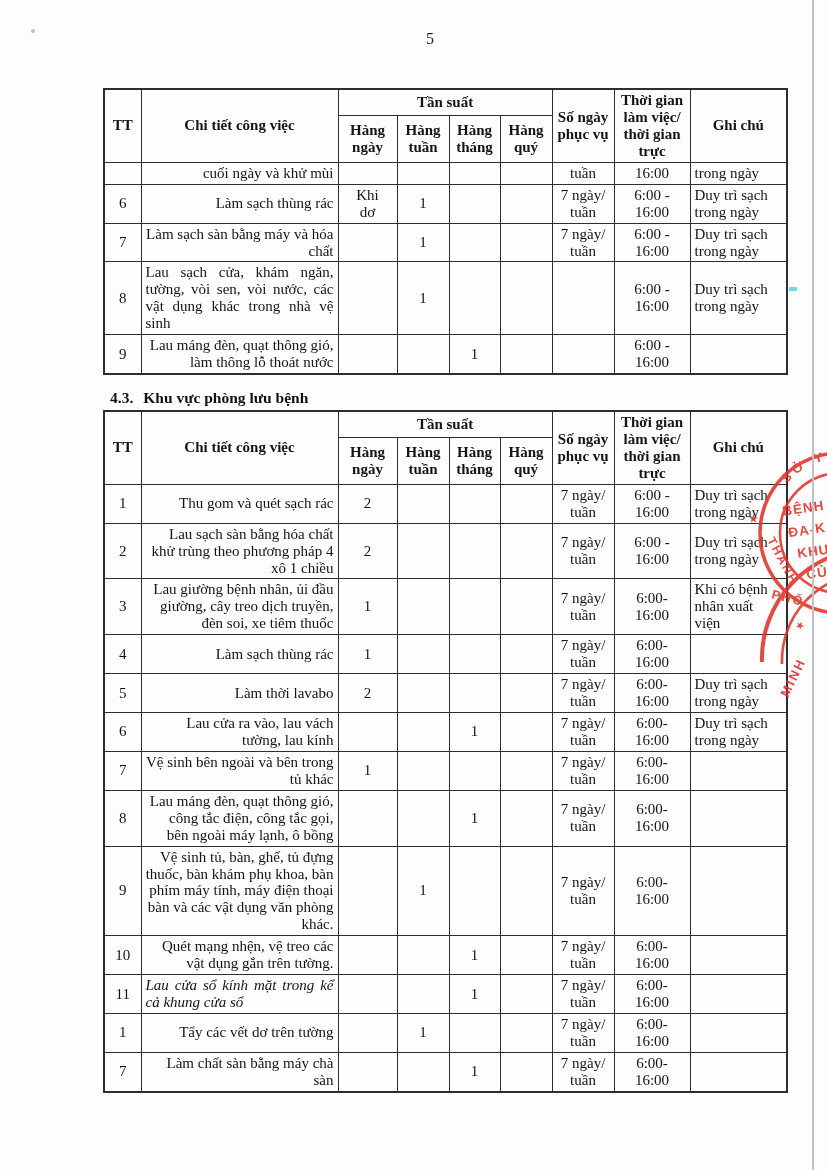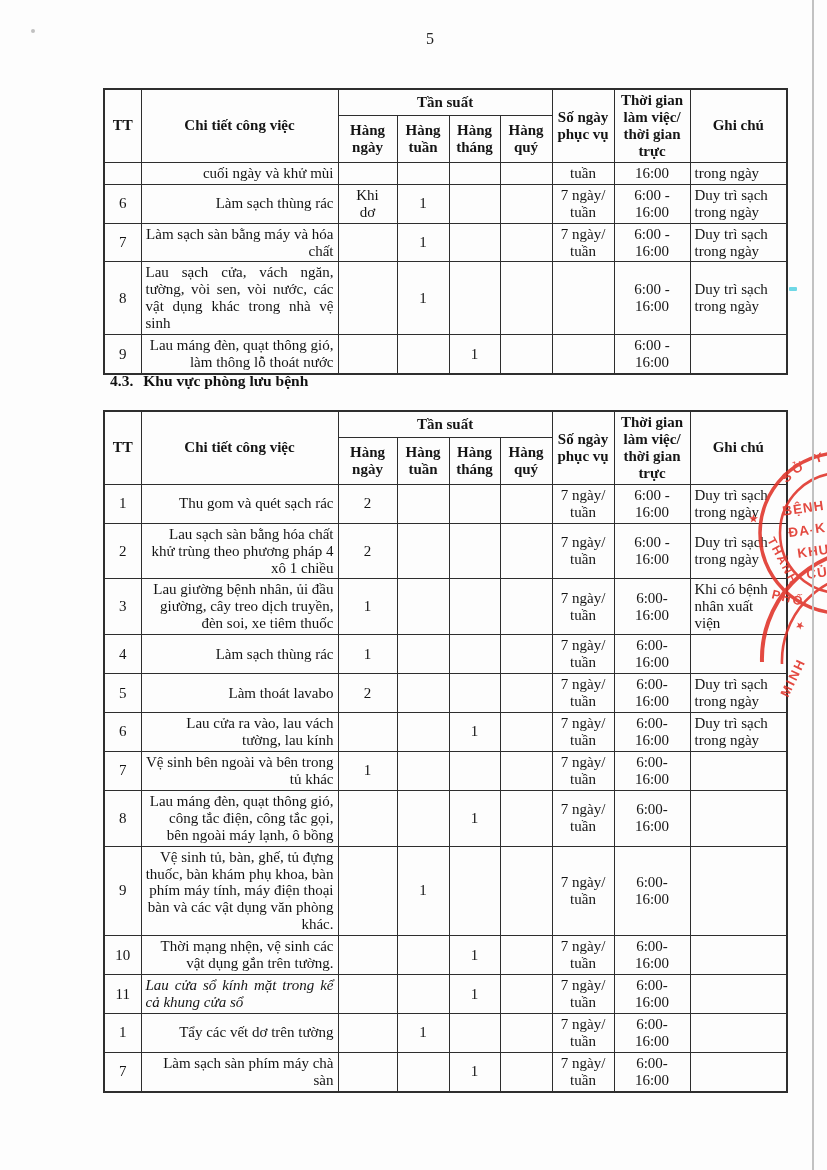--- a/index.html
+++ b/index.html
@@ -33,21 +33,21 @@
   #table2{top:410px;}
   td.col-tt{text-align:center;}
   td.col-task{text-align:right;}
   td.col-daily,td.col-weekly,td.col-monthly,td.col-quarterly{text-align:center;}
   td.col-days,td.col-time{text-align:center;}
   td.col-note{text-align:left;}
   
   #table1 tbody tr:nth-child(4) td.col-task{text-align:justify;}
   #table2 tbody tr:nth-child(11) td.col-task{text-align:justify;font-style:italic;}
   .section-heading{
-    position:absolute;left:110px;top:372px;
+    position:absolute;left:110px;top:389px;
     font-size:15.5px;font-weight:bold;color:#111;
   }
   .section-heading .num{margin-right:10px;}
   
   .scan-edge{
     position:absolute;left:812px;top:0;width:2px;height:1170px;
     background:#c2c2c2;
   }
   .cyan-tick{
     position:absolute;left:789px;top:287px;width:8px;height:4px;
@@ -142,21 +142,21 @@
           <td class="col-quarterly"></td>
           <td class="col-days">7 ngày/
 tuần</td>
           <td class="col-time">6:00 -
 16:00</td>
           <td class="col-note">Duy trì sạch
 trong ngày</td>
         </tr>
         <tr>
           <td class="col-tt">8</td>
-          <td class="col-task">Lau sạch cửa, vách ngăn, tường, vòi sen, vòi nước, các vật dụng khác trong nhà vệ sinh</td>
+          <td class="col-task">Lau sạch cửa, khám ngăn, tường, vòi sen, vòi nước, các vật dụng khác trong nhà vệ sinh</td>
           <td class="col-daily"></td>
           <td class="col-weekly">1</td>
           <td class="col-monthly"></td>
           <td class="col-quarterly"></td>
           <td class="col-days"></td>
           <td class="col-time">6:00 -
 16:00</td>
           <td class="col-note">Duy trì sạch
 trong ngày</td>
         </tr>
@@ -267,21 +267,21 @@
           <td class="col-monthly"></td>
           <td class="col-quarterly"></td>
           <td class="col-days">7 ngày/
 tuần</td>
           <td class="col-time">6:00-
 16:00</td>
           <td class="col-note"></td>
         </tr>
         <tr>
           <td class="col-tt">5</td>
-          <td class="col-task">Làm thoát lavabo</td>
+          <td class="col-task">Làm thời lavabo</td>
           <td class="col-daily">2</td>
           <td class="col-weekly"></td>
           <td class="col-monthly"></td>
           <td class="col-quarterly"></td>
           <td class="col-days">7 ngày/
 tuần</td>
           <td class="col-time">6:00-
 16:00</td>
           <td class="col-note">Duy trì sạch
 trong ngày</td>
@@ -334,21 +334,21 @@
           <td class="col-monthly"></td>
           <td class="col-quarterly"></td>
           <td class="col-days">7 ngày/
 tuần</td>
           <td class="col-time">6:00-
 16:00</td>
           <td class="col-note"></td>
         </tr>
         <tr>
           <td class="col-tt">10</td>
-          <td class="col-task">Thời mạng nhện, vệ sinh các vật dụng gắn trên tường.</td>
+          <td class="col-task">Quét mạng nhện, vệ treo các vật dụng gắn trên tường.</td>
           <td class="col-daily"></td>
           <td class="col-weekly"></td>
           <td class="col-monthly">1</td>
           <td class="col-quarterly"></td>
           <td class="col-days">7 ngày/
 tuần</td>
           <td class="col-time">6:00-
 16:00</td>
           <td class="col-note"></td>
         </tr>
@@ -373,21 +373,21 @@
           <td class="col-monthly"></td>
           <td class="col-quarterly"></td>
           <td class="col-days">7 ngày/
 tuần</td>
           <td class="col-time">6:00-
 16:00</td>
           <td class="col-note"></td>
         </tr>
         <tr>
           <td class="col-tt">7</td>
-          <td class="col-task">Làm sạch sàn phím máy chà sàn</td>
+          <td class="col-task">Làm chất sàn bằng máy chà sàn</td>
           <td class="col-daily"></td>
           <td class="col-weekly"></td>
           <td class="col-monthly">1</td>
           <td class="col-quarterly"></td>
           <td class="col-days">7 ngày/
 tuần</td>
           <td class="col-time">6:00-
 16:00</td>
           <td class="col-note"></td>
         </tr>

